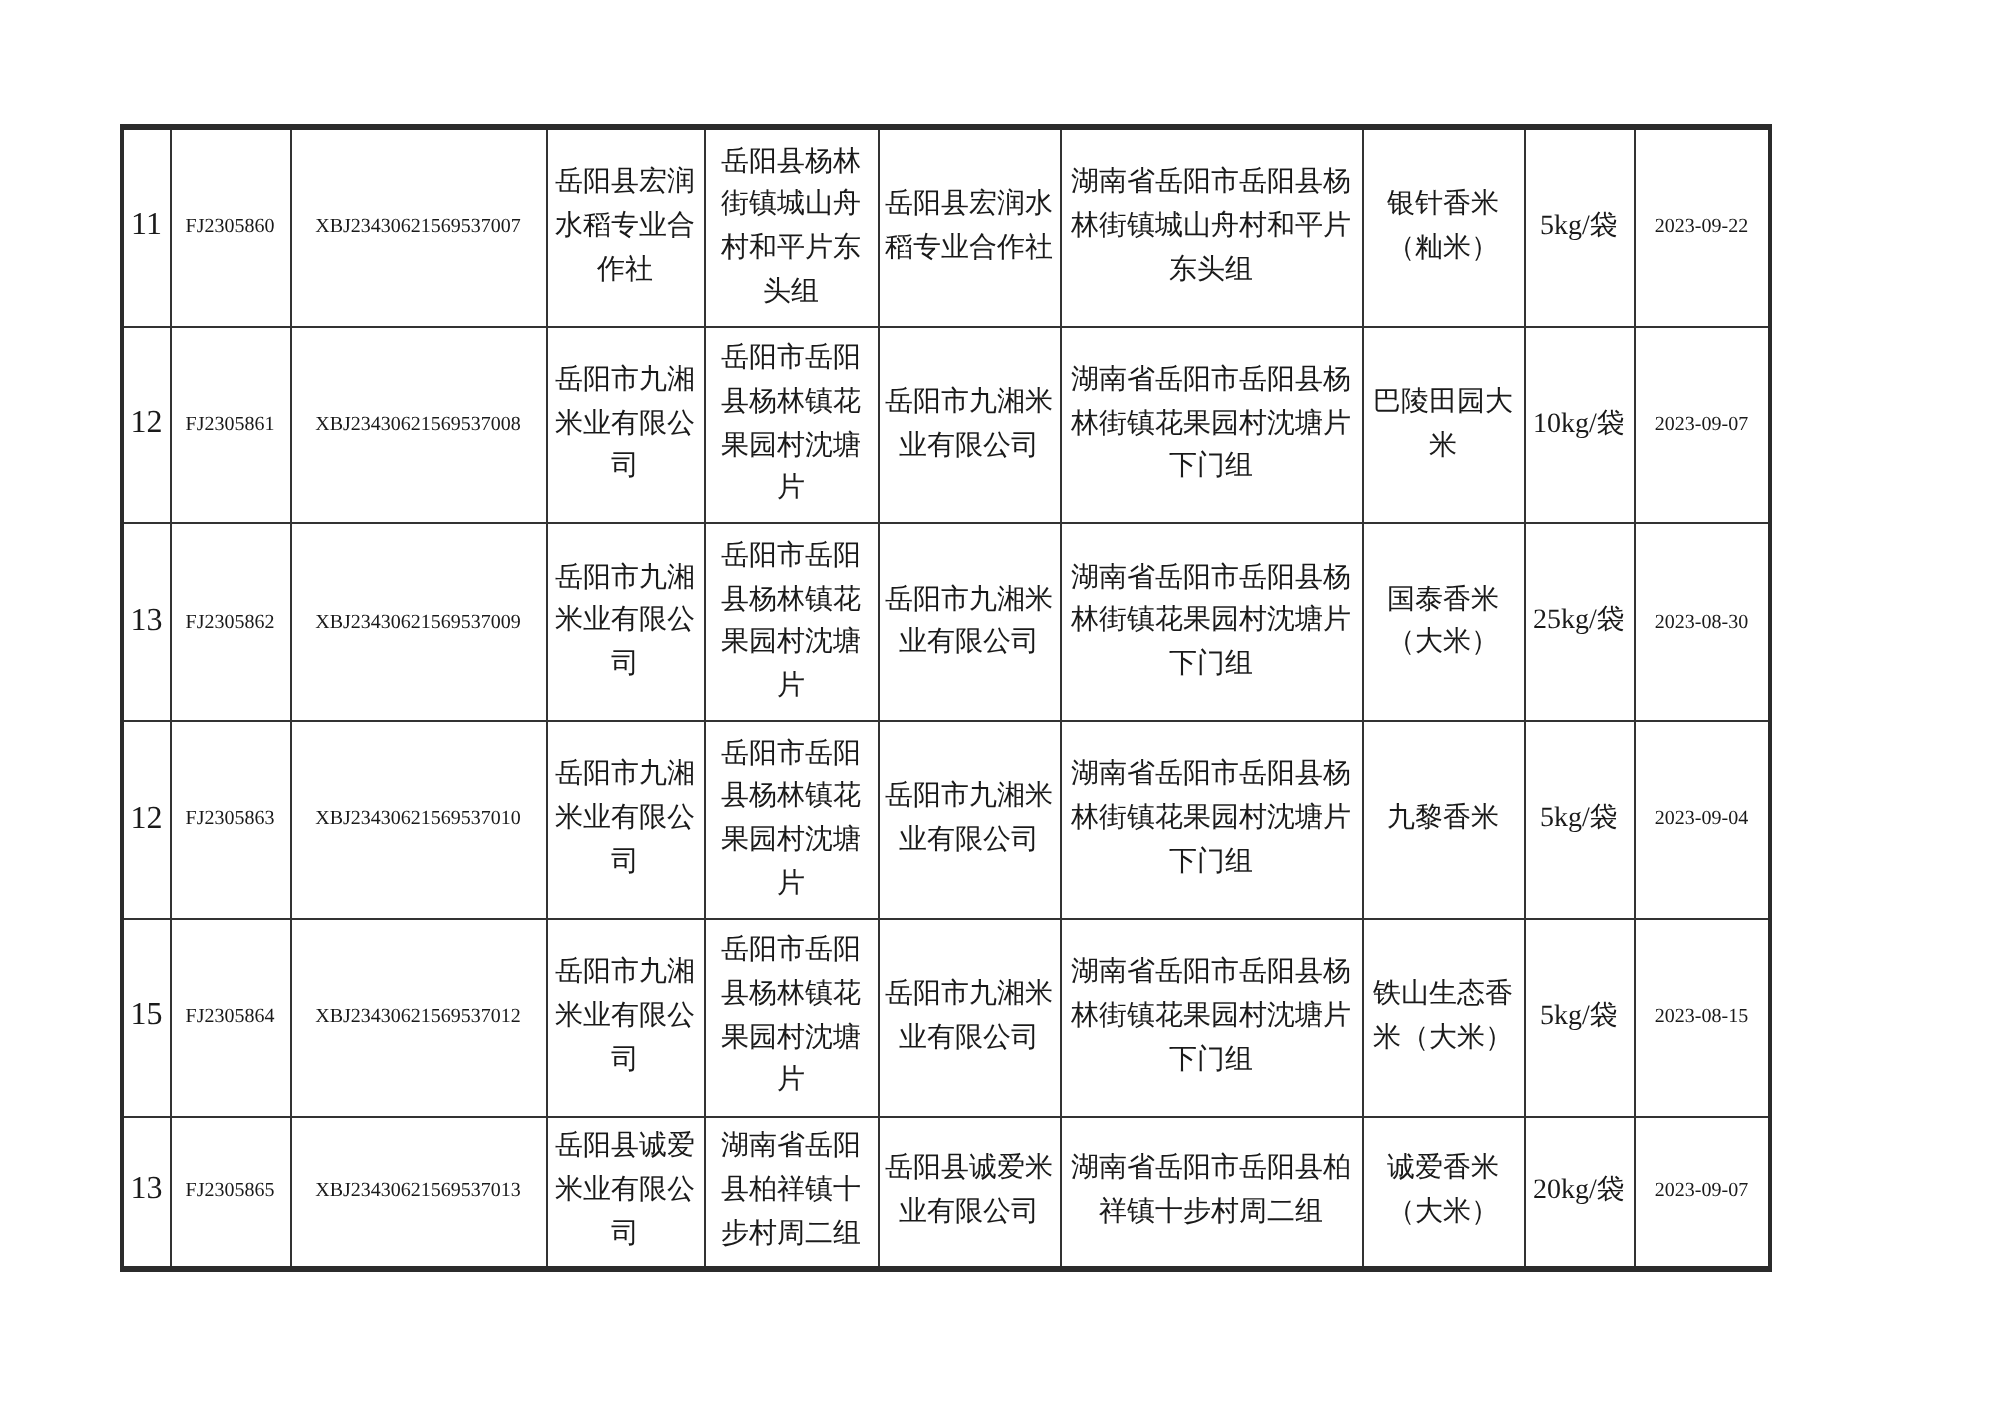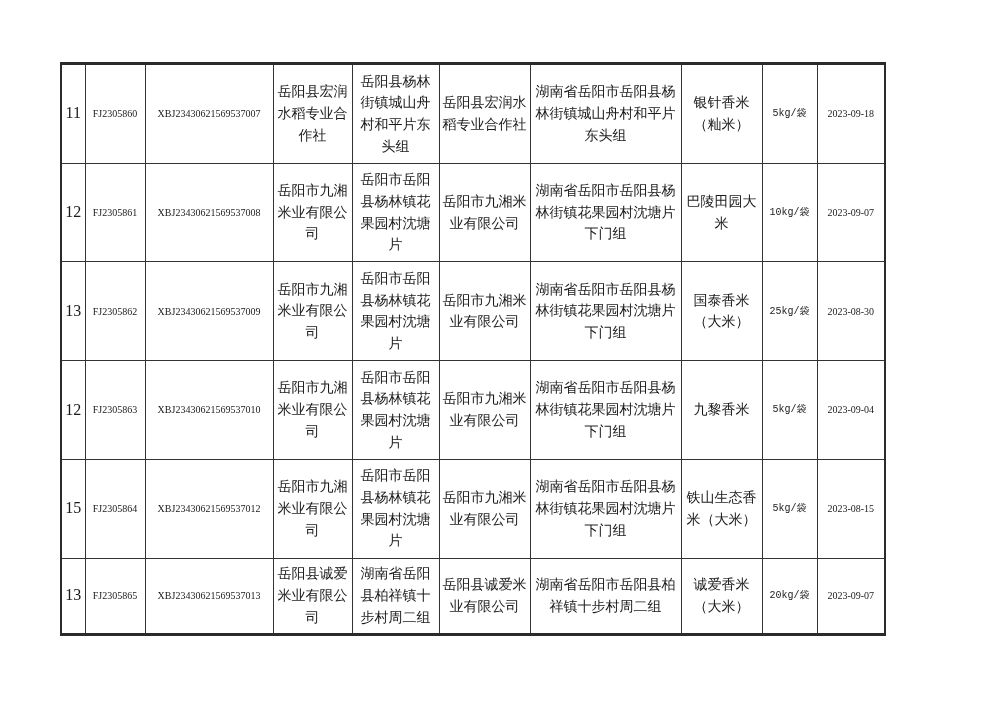--- a/index.html
+++ b/index.html
@@ -52,24 +52,23 @@
     font-size: 14px;
   }
   td.col-company {
     font-size: 14px;
     padding: 2px 2px;
   }
   td.col-product {
     font-size: 14px;
   }
   td.col-spec {
-    font-size: 10px;
+    font-size: 14px;
     padding: 2px 6px;
     word-break: break-all;
-    font-family: Liberation Mono, monospace;
   }
   td.col-date {
     font-size: 10px;
     padding: 2px 2px;
   }
 </style>
 </head>
 <body>
 
 <div class="table-wrap">
@@ -90,21 +89,21 @@
       <tr>
         <td class="col-index">11</td>
         <td class="col-cert">FJ2305860</td>
         <td class="col-sample">XBJ23430621569537007</td>
         <td class="col-cn">岳阳县宏润水稻专业合作社</td>
         <td class="col-cn">岳阳县杨林街镇城山舟村和平片东头组</td>
         <td class="col-company">岳阳县宏润水稻专业合作社</td>
         <td class="col-cn">湖南省岳阳市岳阳县杨林街镇城山舟村和平片东头组</td>
         <td class="col-product">银针香米（籼米）</td>
         <td class="col-spec">5kg/袋</td>
-        <td class="col-date">2023-09-18</td>
+        <td class="col-date">2023-09-22</td>
       </tr>
       <tr>
         <td class="col-index">12</td>
         <td class="col-cert">FJ2305861</td>
         <td class="col-sample">XBJ23430621569537008</td>
         <td class="col-cn">岳阳市九湘米业有限公司</td>
         <td class="col-cn">岳阳市岳阳县杨林镇花果园村沈塘片</td>
         <td class="col-company">岳阳市九湘米业有限公司</td>
         <td class="col-cn">湖南省岳阳市岳阳县杨林街镇花果园村沈塘片下门组</td>
         <td class="col-product">巴陵田园大米</td>

